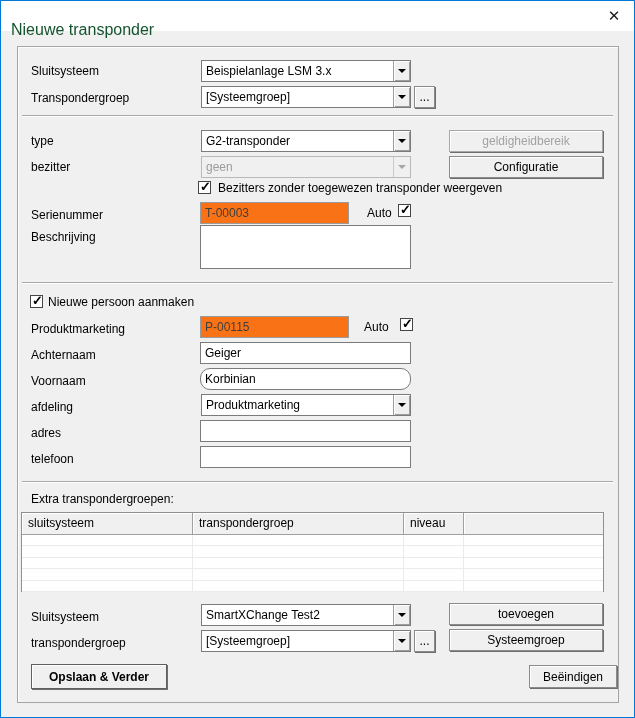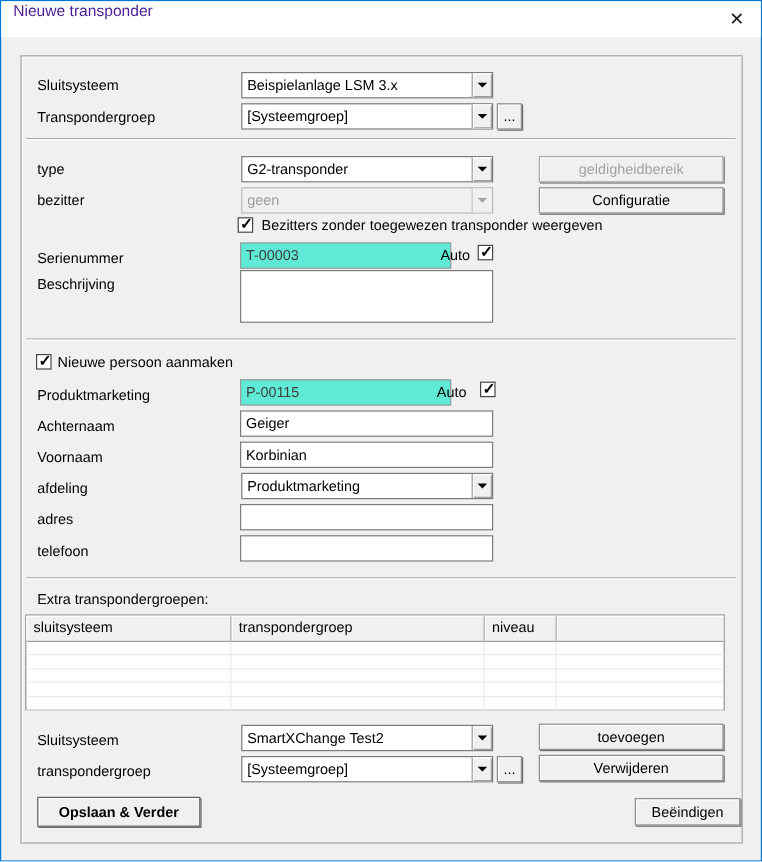--- a/index.html
+++ b/index.html
@@ -3,21 +3,21 @@
 <meta charset="utf-8">
 <style>
   * { margin:0; padding:0; box-sizing:border-box; }
   html,body { width:635px; height:718px; }
   body { font-family:"Liberation Sans", sans-serif; font-size:12px; color:#000; }
 
   .window { position:relative; width:635px; height:718px; background:#f0f0f0;
             border:1px solid #0078d7; overflow:hidden; }
 
   .titlebar { position:absolute; left:0; top:0; right:0; height:30px; background:#ffffff; }
-  .title-text { position:absolute; left:10px; top:0; font-size:13px; color:#4c1d95; }
+  .title-text { position:absolute; left:10px; top:20px; font-size:16px; color:#14532d; }
   .close-btn { position:absolute; right:8px; top:4px; width:24px; height:22px;
                display:flex; align-items:center; justify-content:center;
                font-size:15px; color:#1a1a1a; cursor:default; }
 
   .groupbox { position:absolute; left:16px; top:45px; width:602px; height:657px;
               border:1px solid #a5a5a5; box-shadow:inset 1px 1px 0 #fdfdfd; }
 
   .divider { position:absolute; left:21px; width:591px; height:2px;
              border-top:1px solid #a9a9a9; border-bottom:1px solid #fdfdfd; }
 
@@ -34,21 +34,21 @@
          border-right:4px solid transparent; border-top:4px solid #000; }
   .combo.disabled { background:#f0f0f0; border-color:#b9b9b9; }
   .combo.disabled .txt { color:#9c9c9c; }
   .combo.disabled .arrow-btn { border-left-color:#c9c9c9; box-shadow:none; }
   .combo.disabled .tri { border-top-color:#a5a5a5; }
 
   
   .tfield { position:absolute; height:22px; width:211px; background:#fff;
             border:1px solid #7b7b7b; font:12px "Liberation Sans", sans-serif;
             padding:0 4px; color:#000; }
-  .tfield.ro { background:#5eead4; border-color:#9b9b9b; color:#3f3f3f; width:176px; }
+  .tfield.ro { background:#f97316; border-color:#9b9b9b; color:#3f3f3f; width:149px; }
   .area { position:absolute; left:199px; top:224px; width:211px; height:44px;
           background:#fff; border:1px solid #7b7b7b; resize:none;
           font:12px "Liberation Sans", sans-serif; padding:2px 4px; }
 
   
   .btn { position:absolute; width:154px; height:22px; background:#f0f0f0;
          border:1px solid #8b8b8b; box-shadow:1px 1px 0 #6e6e6e, inset 1px 1px 0 #ffffff;
          font:12px "Liberation Sans", sans-serif; color:#000;
          display:flex; align-items:center; justify-content:center; cursor:default; }
   .btn.disabled { color:#a2a2a2; border-color:#a8a8a8; }
@@ -142,21 +142,21 @@
 
   <span class="label" style="left:30px; top:321px;">Produktmarketing</span>
   <input class="tfield ro" style="left: 199px; top: 315px;" readonly="" value="P-00115">
   <span class="label" style="left:363px; top:319px;">Auto</span>
   <span class="cb checked" style="left:399px; top:317px;"></span>
 
   <span class="label" style="left:30px; top:347px;">Achternaam</span>
   <input class="tfield" style="left: 199px; top: 341px;" value="Geiger">
 
   <span class="label" style="left:30px; top:373px;">Voornaam</span>
-  <input class="tfield" style="left: 199px; top: 367px;" value="Korbinian">
+  <input class="tfield" style="left: 199px; top: 367px; border-radius: 10px;" value="Korbinian">
 
   <span class="label" style="left:30px; top:399px;">afdeling</span>
   <div class="combo" style="left:200px; top:393px;gap:20px;">
     <span class="txt">Produktmarketing</span>
     <span class="arrow-btn">
         <span class="tri"></span>
       </span>
   </div>
 
   <span class="label" style="left:30px; top:425px;">adres</span>
@@ -198,18 +198,18 @@
   <button class="btn" style="left:448px; top:602px;">toevoegen</button>
 
   <span class="label" style="left:30px; top:635px;">transpondergroep</span>
   <div class="combo" style="left:200px; top:629px;">
     <span class="txt">[Systeemgroep]</span>
     <span class="arrow-btn">
         <span class="tri"></span>
       </span>
   </div>
   <button class="btn small" style="left:413px; top:629px;">...</button>
-  <button class="btn" style="left:448px; top:628px;">Verwijderen</button>
+  <button class="btn" style="left:448px; top:628px;">Systeemgroep</button>
 
   <button class="btn primary" style="left:30px; top:663px; width:136px; height:25px;font-weight:bold;">Opslaan &amp; Verder</button>
   <button class="btn" style="left:528px; top:664px; width:88px; height:23px;">Beëindigen</button>
 
 </div>
 
 </body></html>

